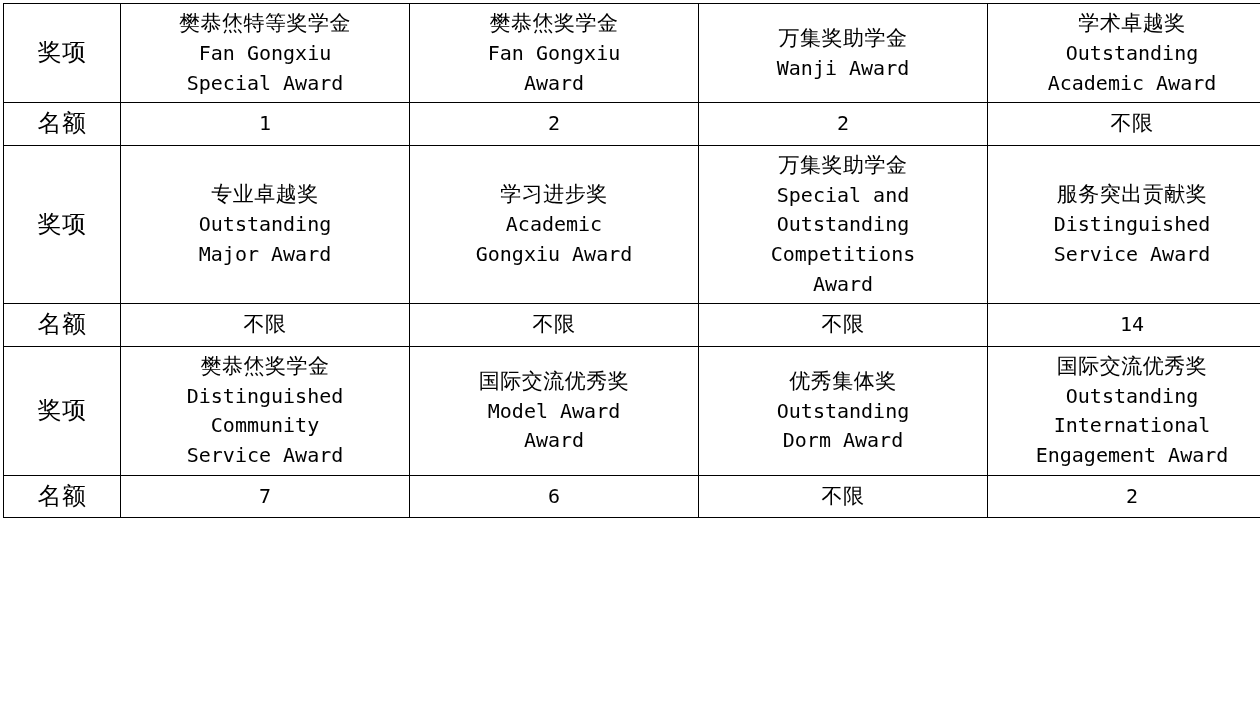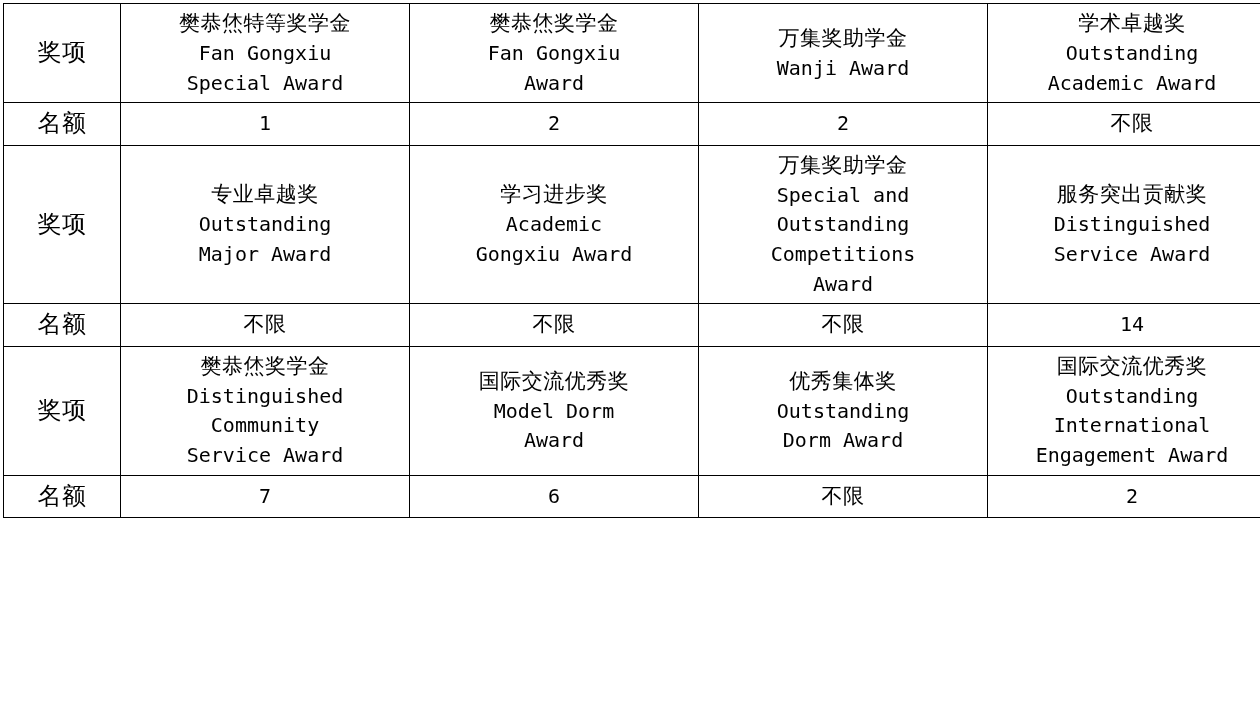--- a/index.html
+++ b/index.html
@@ -159,21 +159,21 @@
       <tr>
         <td class="label-cell">奖项</td>
         <td class="data-cell">
           <span class="cn">樊恭烋奖学金</span>
           <span class="en">Distinguished</span>
           <span class="en">Community</span>
           <span class="en">Service Award</span>
         </td>
         <td class="data-cell">
           <span class="cn">国际交流优秀奖</span>
-          <span class="en">Model Dorm</span>
+          <span class="en">Model Award</span>
           <span class="en">Award</span>
         </td>
         <td class="data-cell">
           <span class="cn">优秀集体奖</span>
           <span class="en">Outstanding</span>
           <span class="en">Dorm Award</span>
         </td>
         <td class="data-cell">
           <span class="cn">国际交流优秀奖</span>
           <span class="en">Outstanding</span>

